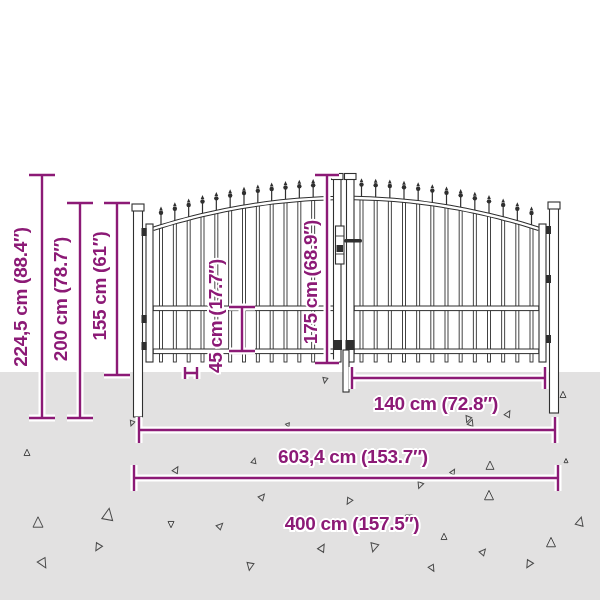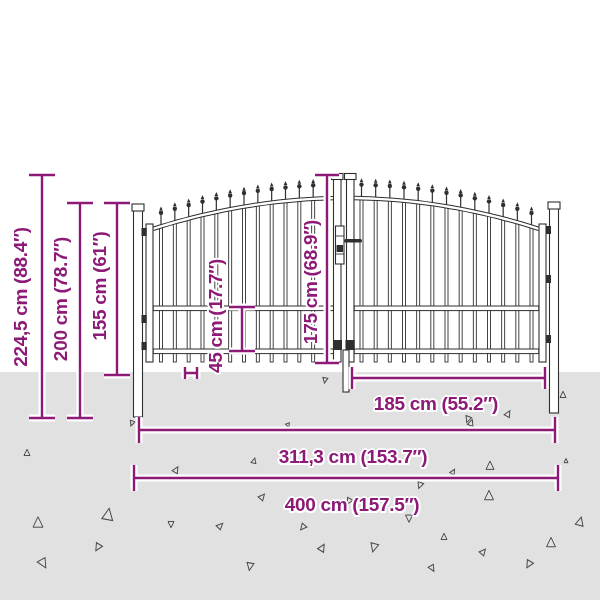--- a/index.html
+++ b/index.html
@@ -236,16 +236,16 @@
         <path d="M134,465 L134,491 M134,478 L558,478 M558,465 L558,491" fill="none" stroke="#fff" stroke-width="7"></path>
         <path d="M134,465 L134,491 M134,478 L558,478 M558,465 L558,491" fill="none" stroke="#8c1a76" stroke-width="2.4"></path>
       </g>
     </svg>
 
   <div class="dim-label rot" style="left:21px;top:297px">224,5 cm (88.4″)</div>
   <div class="dim-label rot" style="left:61px;top:299px">200 cm (78.7″)</div>
   <div class="dim-label rot" style="left:100px;top:286px">155 cm (61″)</div>
   <div class="dim-label rot" style="left:216px;top:316px">45 cm (17.7″)</div>
   <div class="dim-label rot" style="left:311px;top:282px">175 cm (68.9″)</div>
-  <div class="dim-label" style="left:436px;top:404px">185 cm (55.2″)</div>
-  <div class="dim-label" style="left:353px;top:457px">311,3 cm (153.7″)</div>
-  <div class="dim-label" style="left:352px;top:505px">400 cm (157.5″)</div>
+  <div class="dim-label" style="left:436px;top:404px">140 cm (72.8″)</div>
+  <div class="dim-label" style="left:353px;top:457px">603,4 cm (153.7″)</div>
+  <div class="dim-label" style="left:352px;top:524px">400 cm (157.5″)</div>
 </div>
 
 </body></html>

